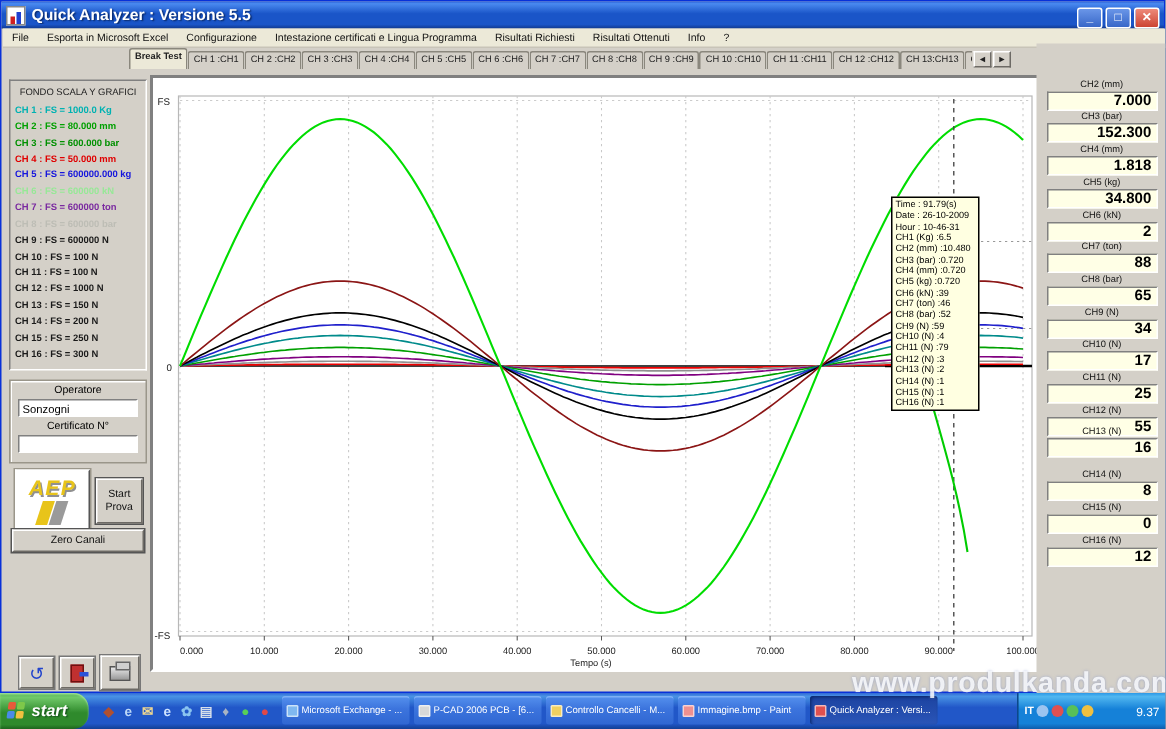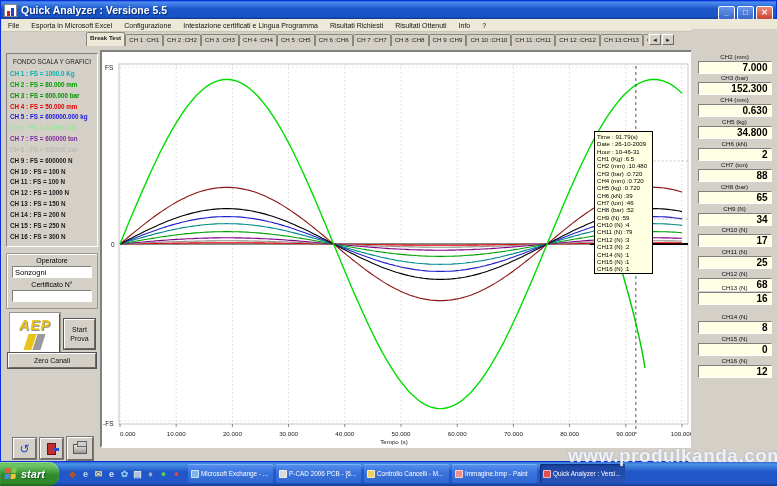--- a/index.html
+++ b/index.html
@@ -288,21 +288,21 @@
         <div class="ro-unit" style="top: 23.7px;">
           <div class="ro-label">CH2 (mm)</div>
           <div class="ro-box">7.000</div>
         </div>
         <div class="ro-unit" style="top: 45.4px;">
           <div class="ro-label">CH3 (bar)</div>
           <div class="ro-box">152.300</div>
         </div>
         <div class="ro-unit" style="top: 67.1px;">
           <div class="ro-label">CH4 (mm)</div>
-          <div class="ro-box">0.630</div>
+          <div class="ro-box">1.818</div>
         </div>
         <div class="ro-unit" style="top: 88.8px;">
           <div class="ro-label">CH5 (kg)</div>
           <div class="ro-box">34.800</div>
         </div>
         <div class="ro-unit" style="top: 110.5px;">
           <div class="ro-label">CH6 (kN)</div>
           <div class="ro-box">2</div>
         </div>
         <div class="ro-unit" style="top: 132.2px;">
@@ -320,21 +320,21 @@
         <div class="ro-unit" style="top: 197.3px;">
           <div class="ro-label">CH10 (N)</div>
           <div class="ro-box">17</div>
         </div>
         <div class="ro-unit" style="top: 219px;">
           <div class="ro-label">CH11 (N)</div>
           <div class="ro-box">25</div>
         </div>
         <div class="ro-unit" style="top: 240.7px;">
           <div class="ro-label">CH12 (N)</div>
-          <div class="ro-box">68</div>
+          <div class="ro-box">55</div>
         </div>
         <div class="ro-unit" style="top: 255px;">
           <div class="ro-label">CH13 (N)</div>
           <div class="ro-box">16</div>
         </div>
         <div class="ro-unit" style="top: 284.1px;">
           <div class="ro-label">CH14 (N)</div>
           <div class="ro-box">8</div>
         </div>
         <div class="ro-unit" style="top: 305.8px;">
@@ -385,16 +385,26 @@
         </div>
         <div class="taskbtn">
           <span class="task-ico" style="background: rgb(240, 144, 144);"></span>
           <span>Immagine.bmp - Paint</span>
         </div>
         <div class="taskbtn active">
           <span class="task-ico" style="background: rgb(224, 80, 80);"></span>
           <span>Quick Analyzer : Versi...</span>
         </div>
       </div>
+    <div class="tray">
+      <span class="tray-lang">IT</span>
+      <span id="tray-icons" style="display:flex;gap:2px;">
+          <span class="tray-ico" style="background: rgb(156, 196, 240);"></span>
+          <span class="tray-ico" style="background: rgb(224, 80, 80);"></span>
+          <span class="tray-ico" style="background: rgb(88, 192, 88);"></span>
+          <span class="tray-ico" style="background: rgb(240, 192, 64);"></span>
+        </span>
+      <span class="tray-clock">9.37</span>
+    </div>
   </div>
 
   <div class="watermark">www.produlkanda.com</div>
 </div>
 
 </body></html>

